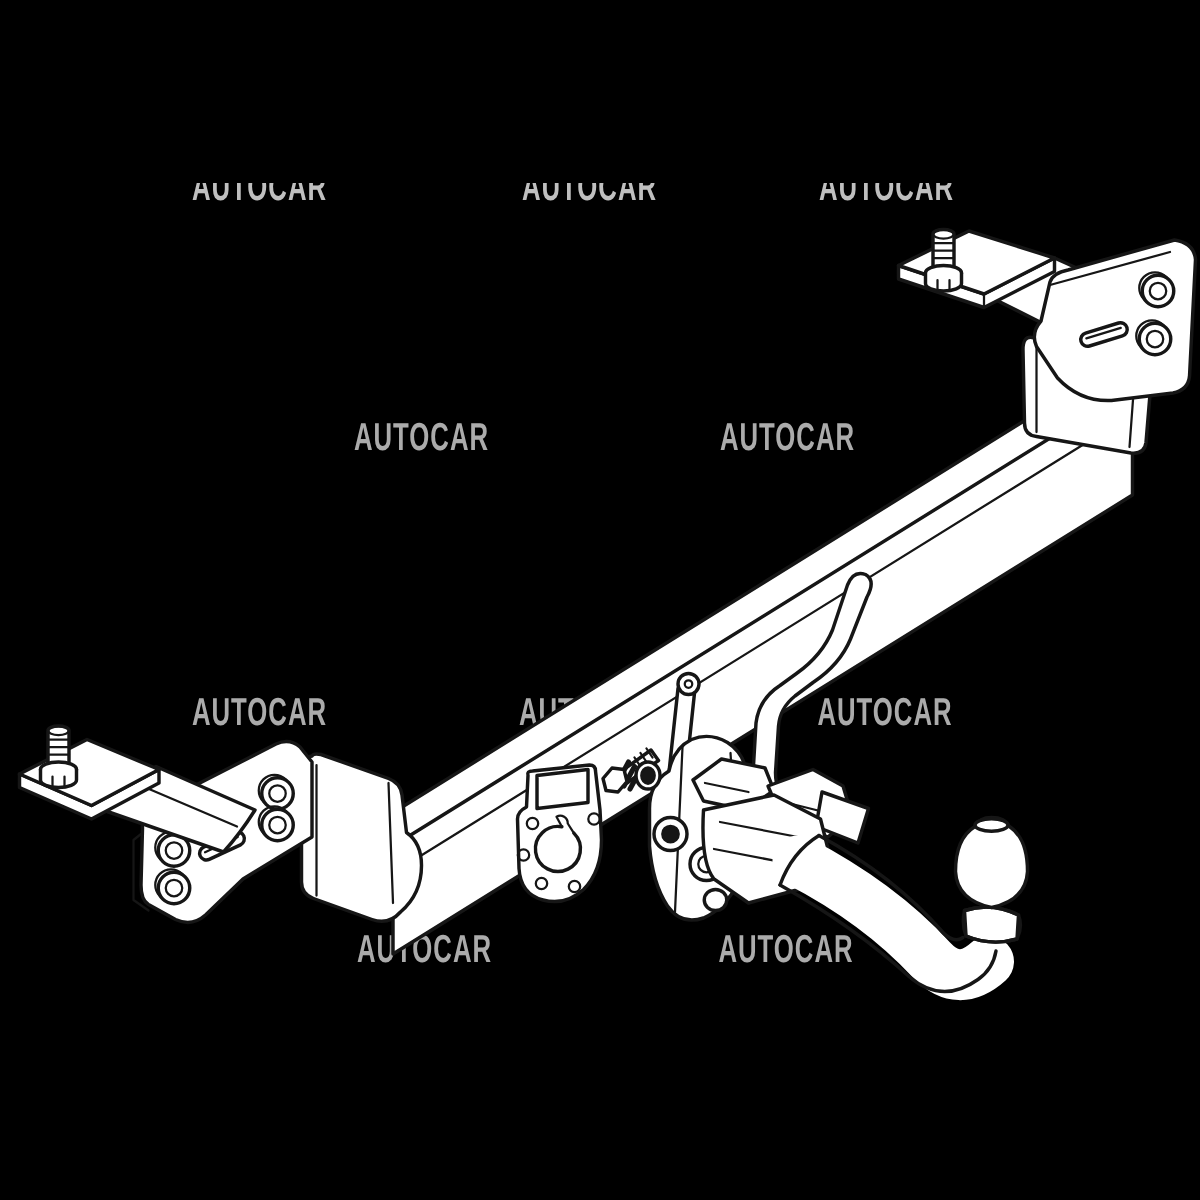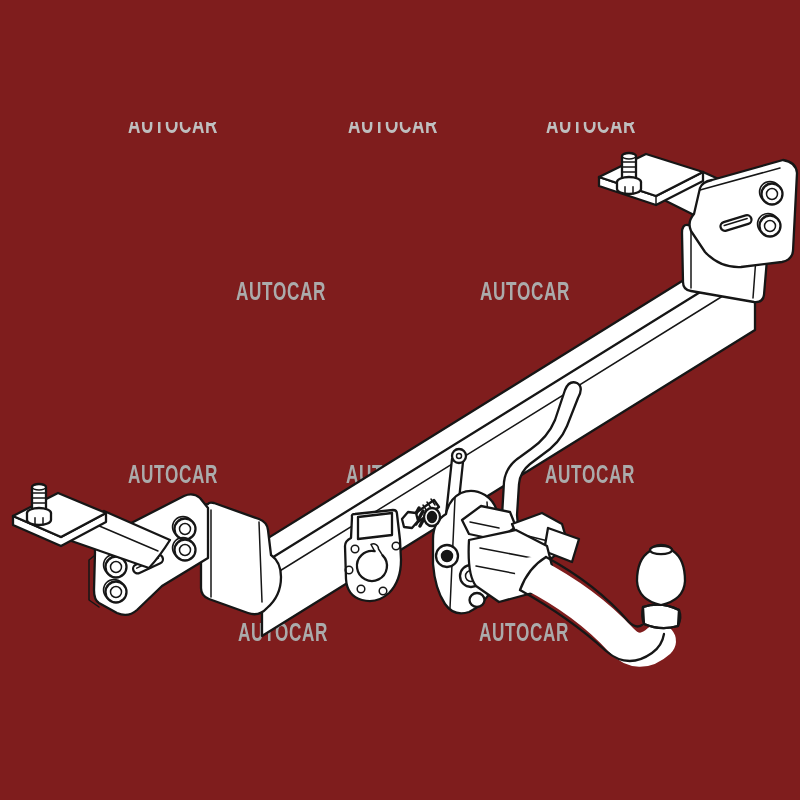--- a/index.html
+++ b/index.html
@@ -1,16 +1,16 @@
 <!DOCTYPE html>
 <html><head>
 <meta charset="utf-8">
 <style>
   html,body{margin:0;padding:0;background:#ffffff;}
-  #stage{position:relative;width:800px;height:800px;background:#7f1d1d;overflow:hidden;
+  #stage{position:relative;width:800px;height:800px;background:#000000;overflow:hidden;
          font-family:"Liberation Sans",sans-serif;}
   #wm-layer{position:absolute;inset:0;z-index:1;}
   .wm{position:absolute;width:140px;text-align:center;
       font-weight:bold;font-size:26px;line-height:26px;
       letter-spacing:1px;transform:scaleX(.66);transform-origin:center;
       white-space:nowrap;user-select:none;}
   .wm-clip{clip-path:inset(42% 0 0 0);}
   #drawing{position:absolute;left:0;top:0;z-index:2;}
   #drawing *{vector-effect:none;}
   .ln{fill:none;stroke:#161616;stroke-width:2.3;stroke-linecap:round;stroke-linejoin:round;}

